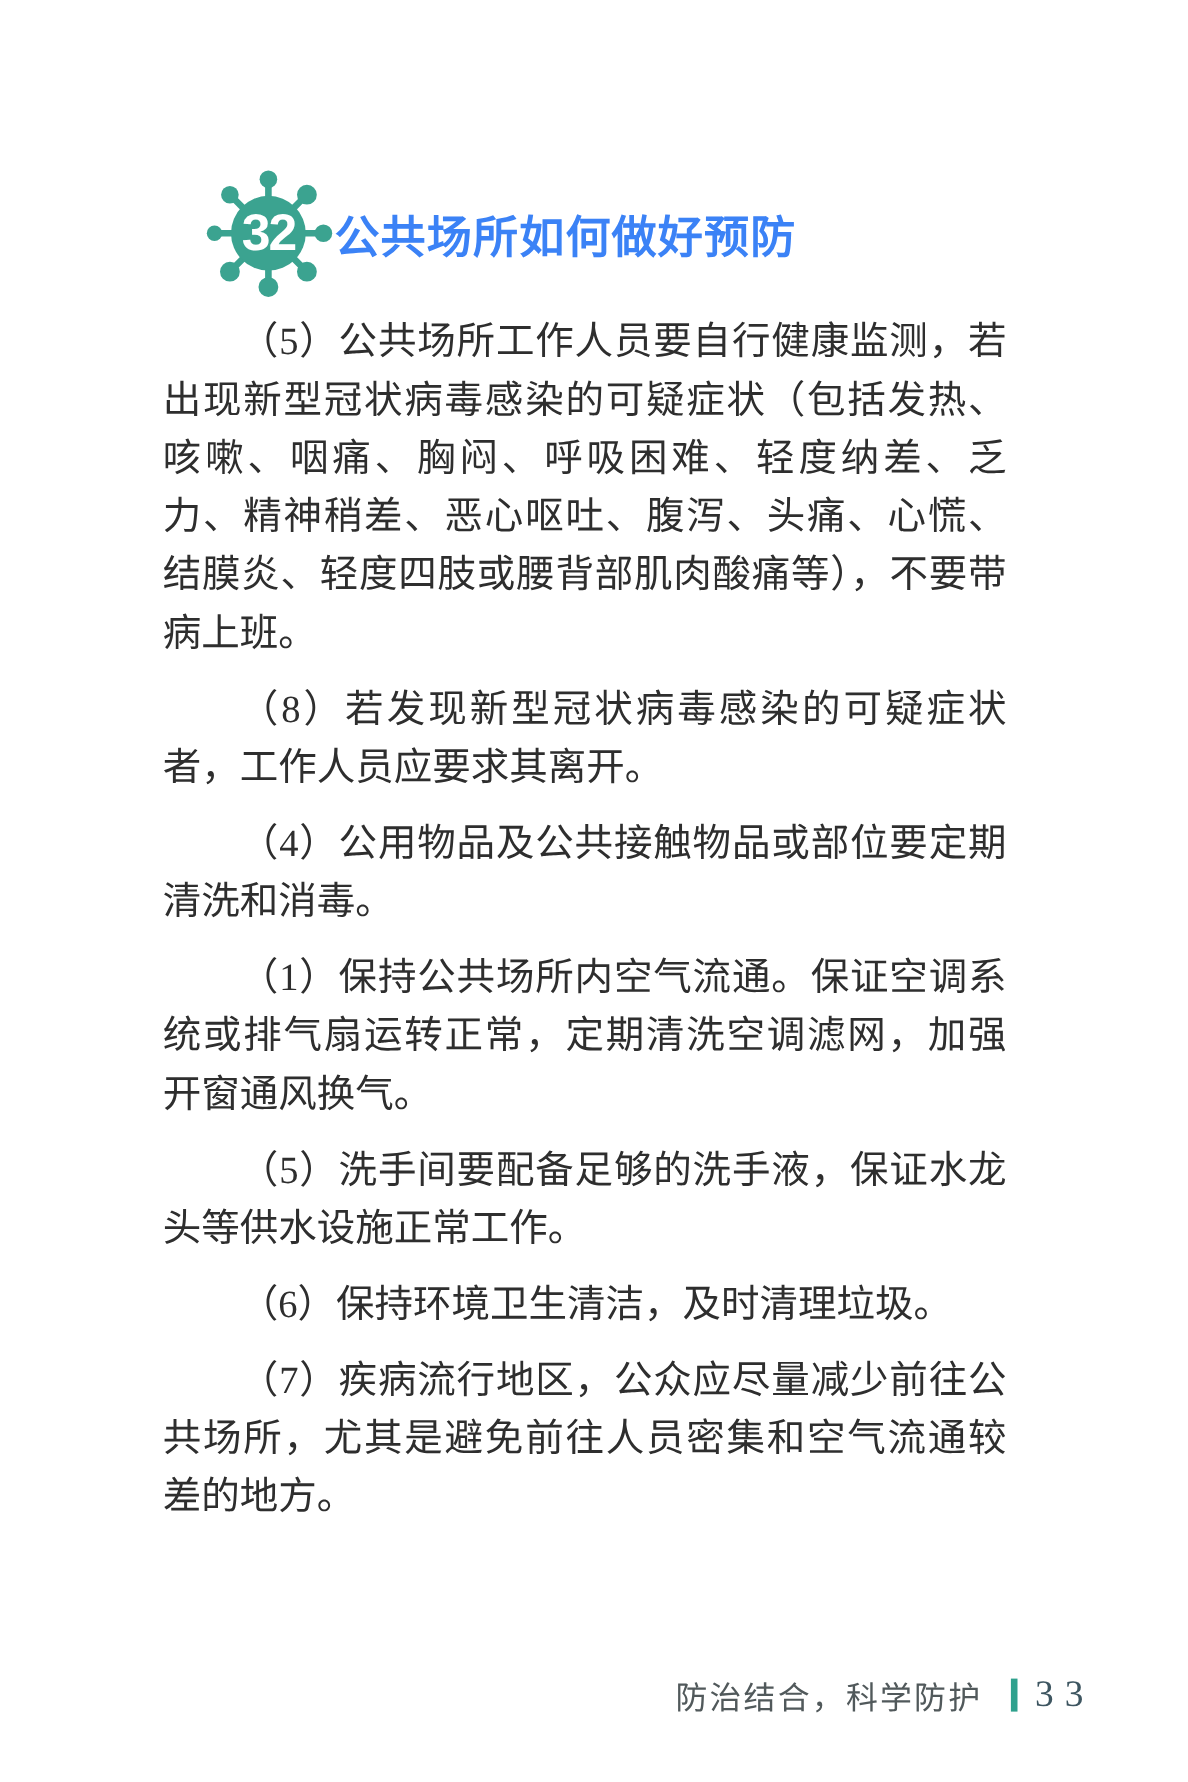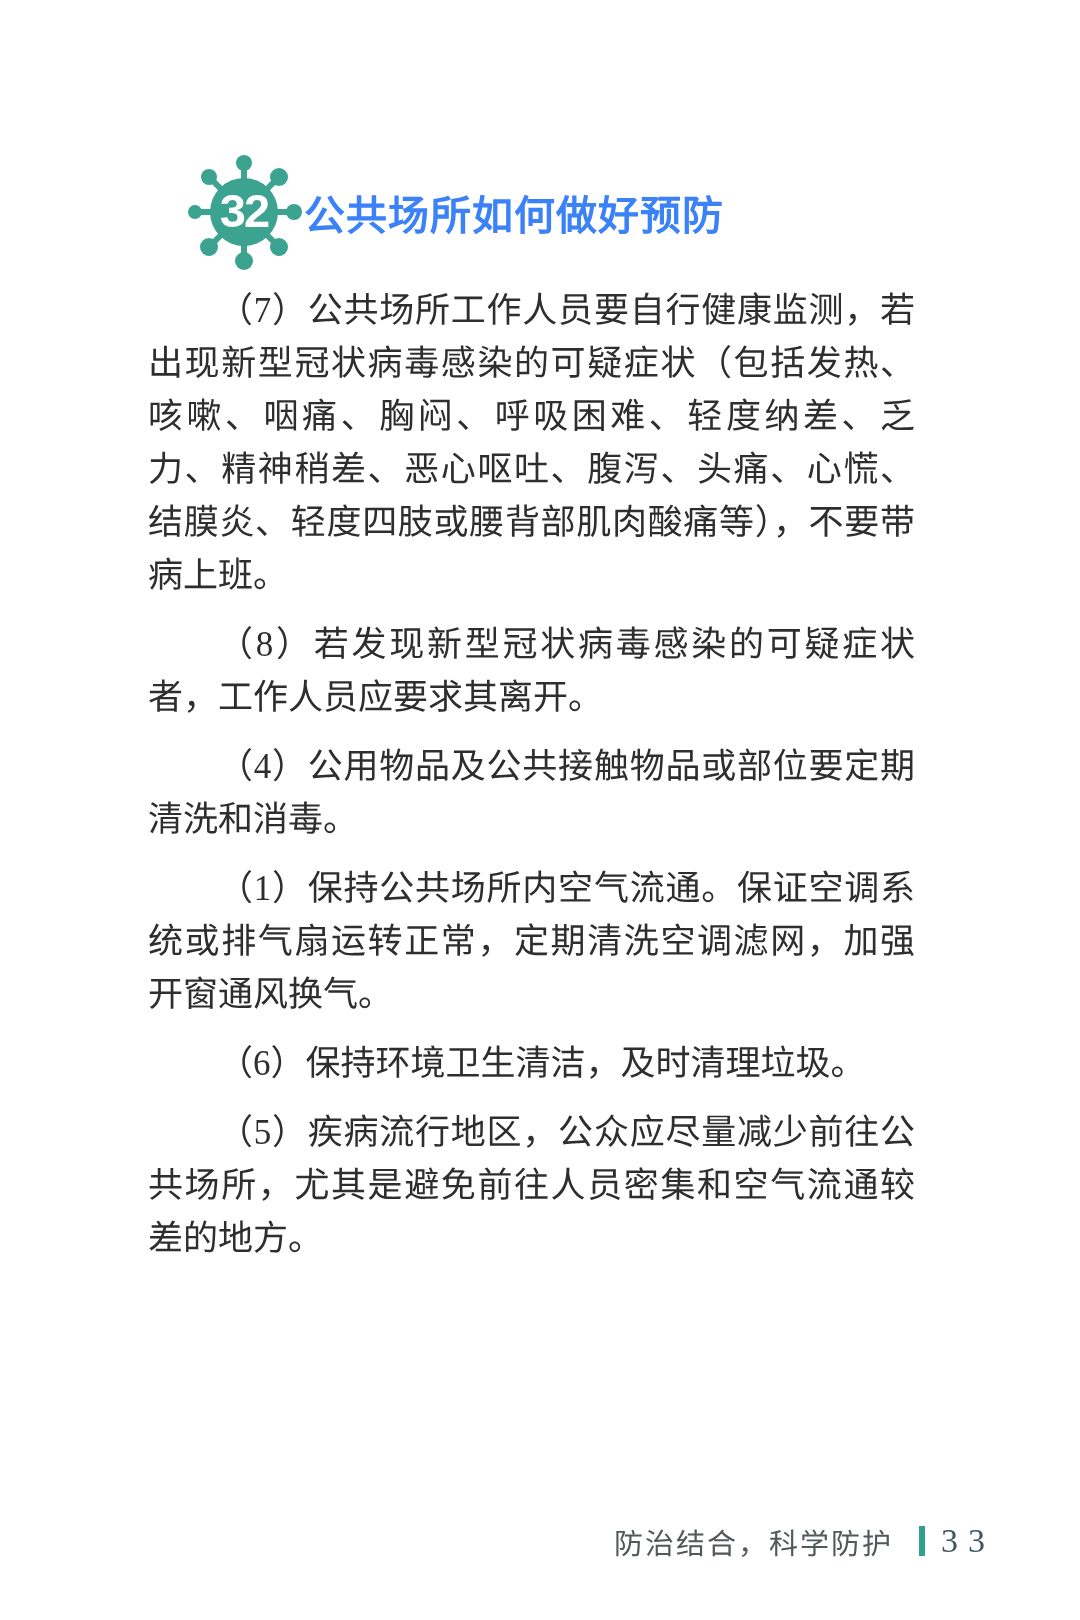--- a/index.html
+++ b/index.html
@@ -129,26 +129,27 @@
           <circle cx="11" cy="60" r="7"></circle>
           <circle cx="25" cy="25" r="8"></circle>
         </g>
       </svg>
       <span class="badge-num">32</span>
     </div>
     <h1 class="title">公共场所如何做好预防</h1>
   </header>
 
   <main class="content">
-    <p class="para">（7）公共场所工作人员要自行健康监测，若出现新型冠状病毒感染的可疑症状（包括发热、咳嗽、咽痛、胸闷、呼吸困难、轻度纳差、乏力、精神稍差、恶心呕吐、腹泻、头痛、心慌、结膜炎、轻度四肢或腰背部肌肉酸痛等），不要带病上班。</p>
+    <p class="para">（5）公共场所工作人员要自行健康监测，若出现新型冠状病毒感染的可疑症状（包括发热、咳嗽、咽痛、胸闷、呼吸困难、轻度纳差、乏力、精神稍差、恶心呕吐、腹泻、头痛、心慌、结膜炎、轻度四肢或腰背部肌肉酸痛等），不要带病上班。</p>
     <p class="para">（8）若发现新型冠状病毒感染的可疑症状者，工作人员应要求其离开。</p>
     <p class="para">（4）公用物品及公共接触物品或部位要定期清洗和消毒。</p>
     <p class="para">（1）保持公共场所内空气流通。保证空调系统或排气扇运转正常，定期清洗空调滤网，加强开窗通风换气。</p>
+    <p class="para">（5）洗手间要配备足够的洗手液，保证水龙头等供水设施正常工作。</p>
     <p class="para">（6）保持环境卫生清洁，及时清理垃圾。</p>
-    <p class="para">（5）疾病流行地区，公众应尽量减少前往公共场所，尤其是避免前往人员密集和空气流通较差的地方。</p>
+    <p class="para">（7）疾病流行地区，公众应尽量减少前往公共场所，尤其是避免前往人员密集和空气流通较差的地方。</p>
   </main>
 
   <footer class="footer">
     <span class="slogan">防治结合，科学防护</span>
     <span class="divider"></span>
     <span class="pagenum">33</span>
   </footer>
 
 </div>
 

